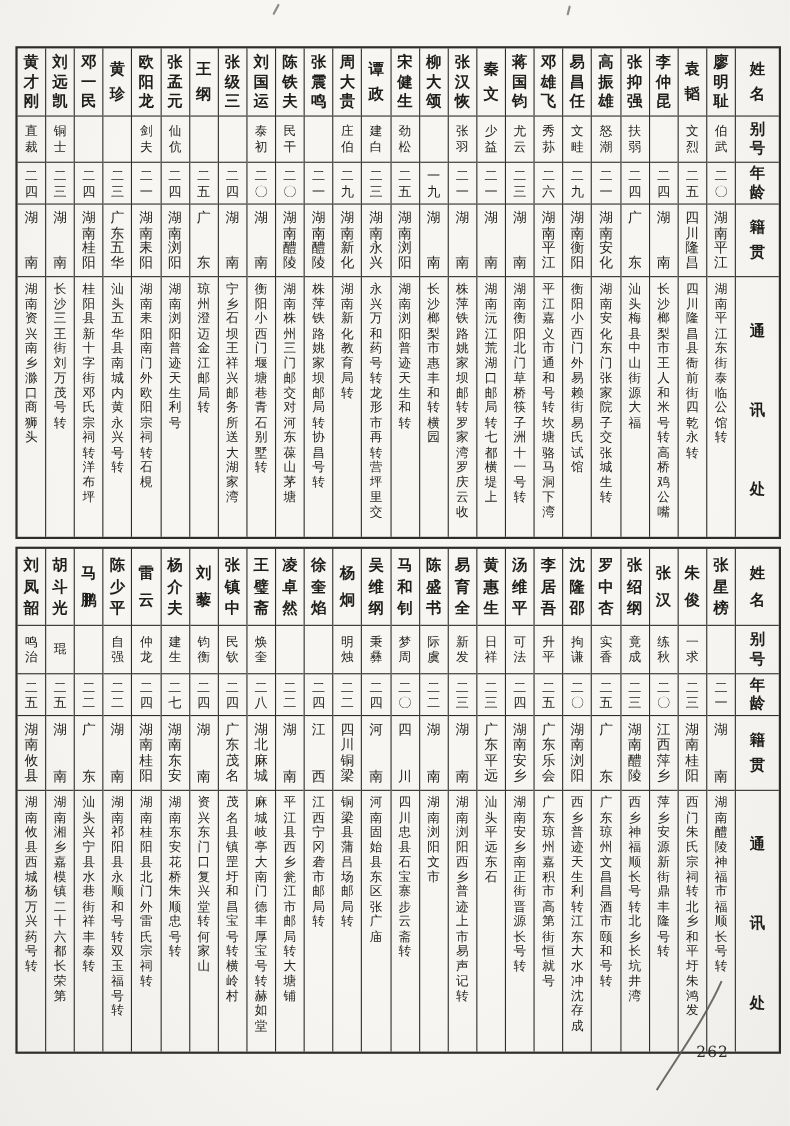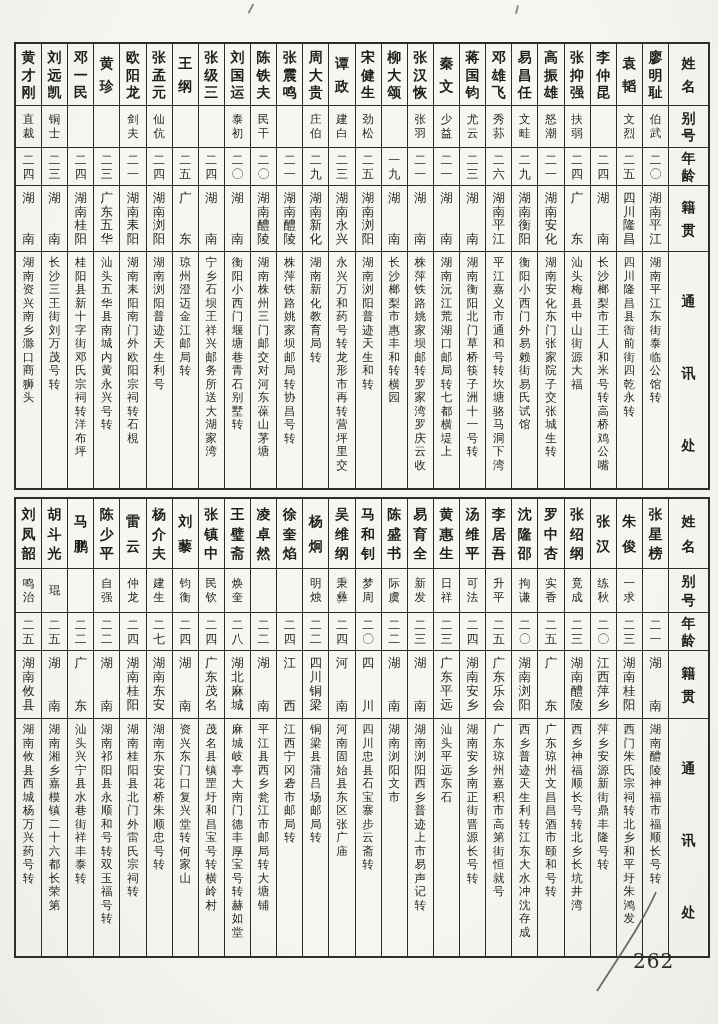--- a/index.html
+++ b/index.html
@@ -32,21 +32,21 @@
         font-size:12.5px; line-height:1; }
   #table-bottom .r3 { height:68px; }
   .r4 { flex:1 1 auto; justify-content:flex-start; padding-top:5px;
         font-size:11.5px; line-height:1; gap:2px; }
   .hcell { font-weight:bold; font-size:14px; }
   .hcell.r1,.hcell.r2 { justify-content:space-evenly; padding:3px 0; }
   .hcell.r3 { justify-content:space-evenly; }
   .hcell.r4 { justify-content:center; gap:58px; }
   .ch { display:block; }
   .page-number { position:absolute; left:633px; top:949px; width:60px;
-                 font-size:20px; letter-spacing:1px; color:#2b2a27; }
+                 font-size:14px; letter-spacing:1px; color:#2b2a27; }
   .pen-svg { position:absolute; left:0; top:0; pointer-events:none; }
   .tick { position:absolute; background:#8d8c88; width:2px; height:11px; border-radius:1px; }
   .tick-1 { left:250px; top:3px; transform:rotate(28deg); }
   .tick-2 { left:516px; top:5px; transform:rotate(14deg); height:9px; }
 </style>
 </head>
 <body>
 
 <div class="page">
 

